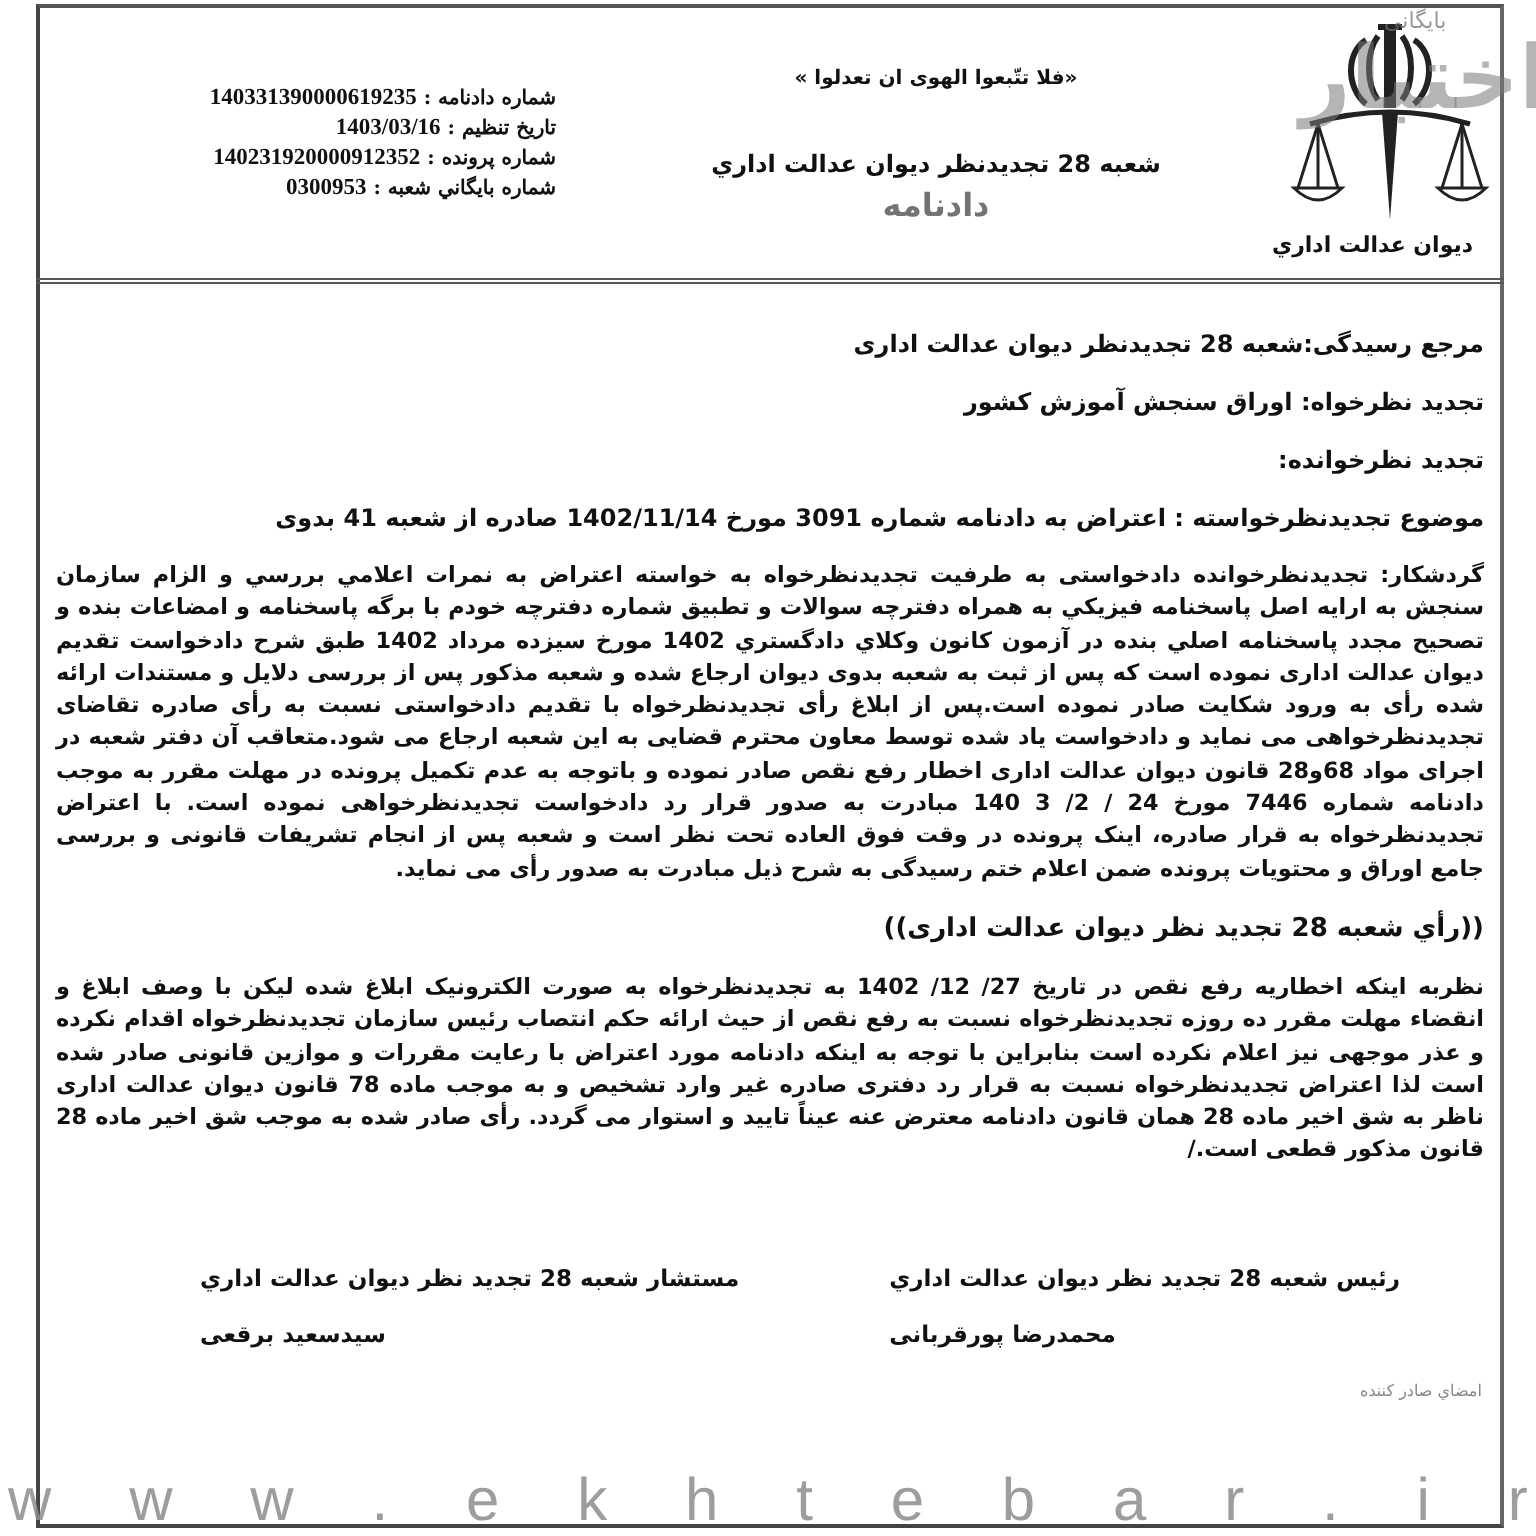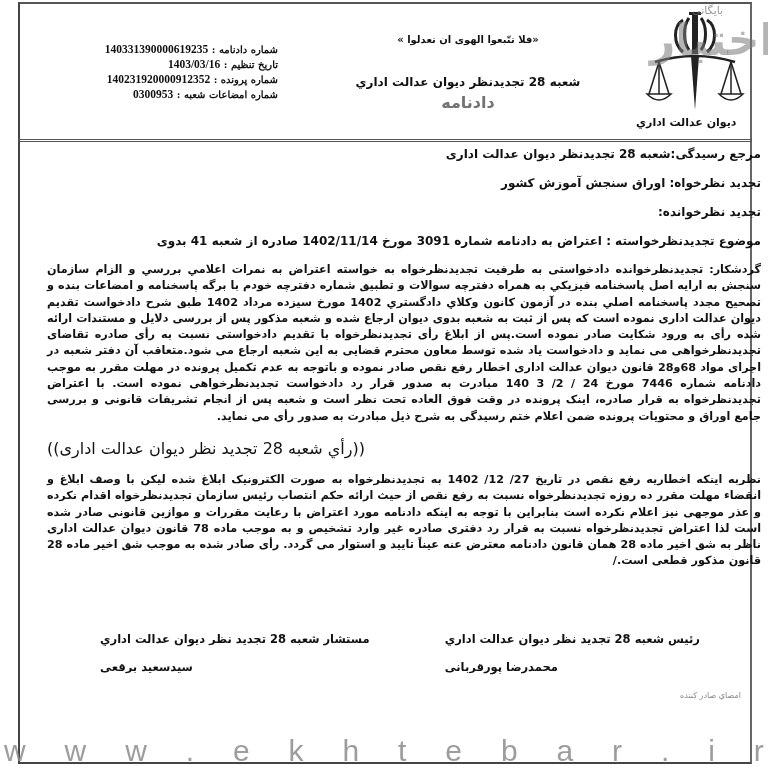--- a/index.html
+++ b/index.html
@@ -37,28 +37,28 @@
     .emblem svg { display: block; margin: 0 auto; }
     .emblem .cap { font-size: 11px; font-weight: bold; direction: rtl; margin-top: -2px; }
     .wm-ekh {
       position: absolute; left: 650px; top: 14px; font-size: 44px; font-weight: bold;
       color: rgba(120,120,120,0.55); direction: rtl; letter-spacing: -1px;
     }
     .wm-archive {
       position: absolute; left: 692px; top: 4px; font-size: 11px; color: rgba(110,110,110,0.7); direction: rtl;
     }
     .body {
-      position: absolute; left: 28px; top: 140px; width: 714px; direction: rtl; text-align: right; margin-left: 19px;
+      position: absolute; left: 28px; top: 158px; width: 714px; direction: rtl; text-align: right;
     }
     .field { font-size: 12px; font-weight: bold; line-height: 29px; }
     .para {
       font-size: 11.2px; font-weight: bold; line-height: 16.3px; text-align: justify;
       text-align-last: right; margin-top: 6px;
     }
-    .ruling-head { font-size: 16px; font-weight: normal; text-align: left; margin: 14px 0 14px; }
+    .ruling-head { font-size: 13px; font-weight: bold; text-align: right; margin: 14px 0 14px; }
     .sigs {
       position: absolute; left: 100px; top: 632px; width: 600px; direction: rtl;
       display: flex; justify-content: space-between;
     }
     .sig { text-align: left; font-size: 11.5px; font-weight: bold; }
     .sig .name { margin-top: 14px; }
     .sig-note {
       position: absolute; left: 680px; top: 691px; font-size: 8px; color: #888; direction: rtl;
     }
     .watermark-url {
@@ -82,21 +82,21 @@
     </div>
     <div class="row">
       <span>تاریخ تنظیم :</span>
       <span class="val">1403/03/16</span>
     </div>
     <div class="row">
       <span>شماره پرونده :</span>
       <span class="val">140231920000912352</span>
     </div>
     <div class="row">
-      <span>شماره امضاعات شعبه :</span>
+      <span>شماره بايگاني شعبه :</span>
       <span class="val">0300953</span>
     </div>
   </div>
 
   <div class="center-head">
     <div class="verse">«فلا تتّبعوا الهوی ان تعدلوا »</div>
     <div class="branch">شعبه 28 تجدیدنظر دیوان عدالت اداري</div>
     <div class="title">دادنامه</div>
   </div>
 

